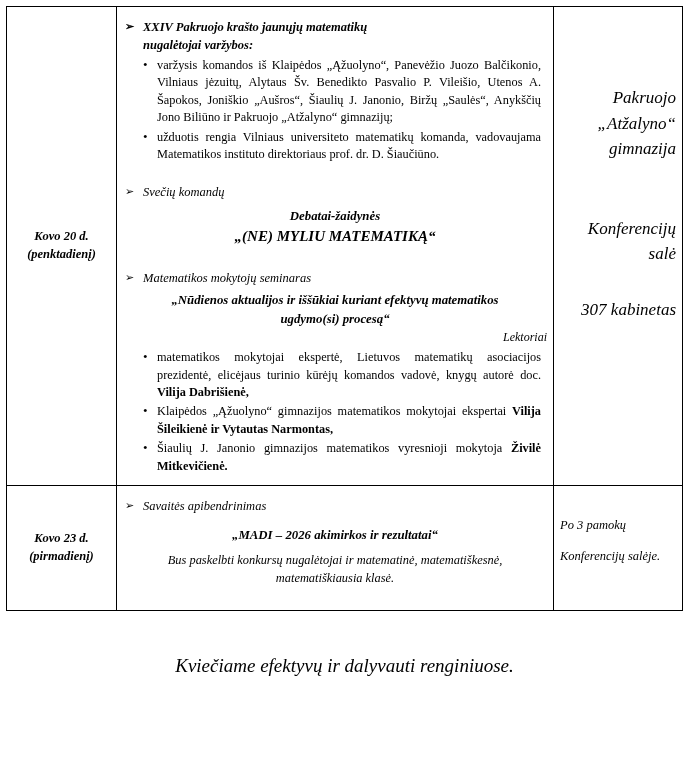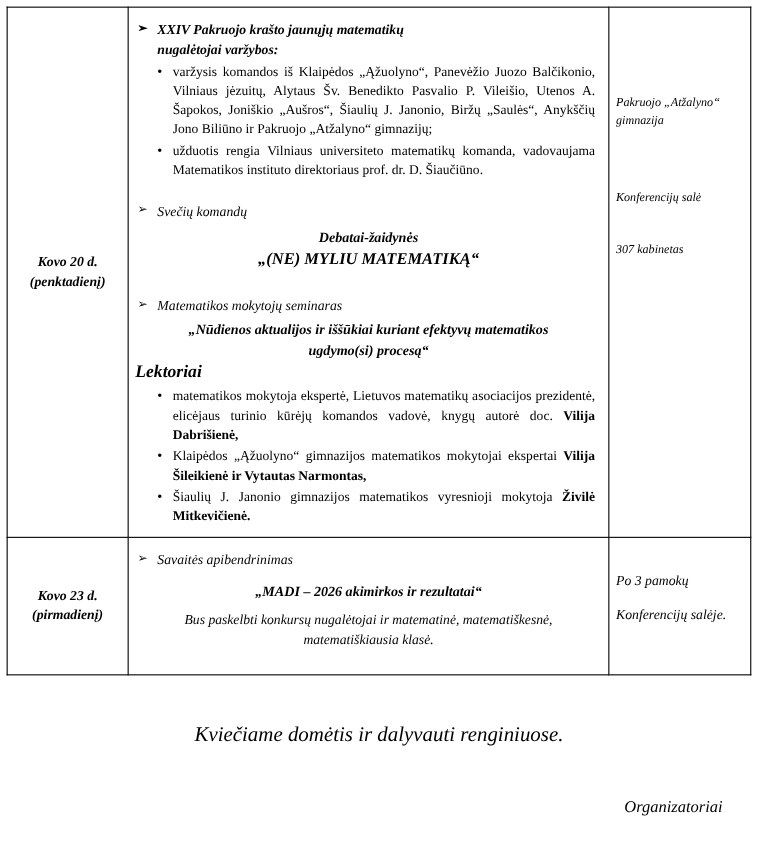--- a/index.html
+++ b/index.html
@@ -38,23 +38,23 @@
 
   .date-cell {
     text-align: center;
     font-style: italic;
     font-weight: bold;
     font-size: 12.5px;
     line-height: 1.45;
     vertical-align: middle !important;
   }
   .place-cell {
-    text-align: left;
-    font-style: italic;
-    font-size: 11px;
+    text-align: right;
+    font-style: italic;
+    font-size: 17px;
     line-height: 1.5;
   }
   .place-cell .p-row {
     margin-bottom: 30px;
   }
   .place-cell .p-row.first { margin-top: 72px; }
   .place-cell .p-row.second { margin-top: 54px; }
   .place-cell .p-row.third { margin-top: 12px; }
 
   .place-cell2 {
@@ -107,24 +107,24 @@
     text-align: center;
     font-style: italic;
     font-weight: bold;
     font-size: 12.8px;
     line-height: 1.45;
   }
   .center-line.sub {
     font-size: 15px;
   }
   .center-small {
-    text-align: left;
-    font-style: italic;
-    font-weight: bold;
-    font-size: 16px;
+    text-align: right;
+    font-style: italic;
+    font-weight: normal;
+    font-size: 12px;
     margin-top: 2px;
   }
   .center-plain {
     text-align: center;
     font-style: italic;
     font-size: 12.4px;
     line-height: 1.45;
     margin-top: 8px;
     padding: 0 26px;
   }
@@ -194,21 +194,21 @@
             <span>Matematikos mokytojų seminaras</span>
           </div>
           <div class="center-line" style="margin-top:4px;">„Nūdienos aktualijos ir iššūkiai kuriant efektyvų matematikos</div>
           <div class="center-line">
             <span class="u">ugdymo(si) procesą“</span>
           </div>
           <div class="center-small">Lektoriai</div>
 
           <ul class="bullets" style="margin-top:4px;">
             <li>
-              <span>matematikos mokytoja ekspertė, Lietuvos matematikų asociacijos prezidentė, elicėjaus turinio kūrėjų komandos vadovė, knygų autorė doc. </span><span class="b">Vilija Dabrišienė,</span>
+              <span>matematikos mokytojai ekspertė, Lietuvos matematikų asociacijos prezidentė, elicėjaus turinio kūrėjų komandos vadovė, knygų autorė doc. </span><span class="b">Vilija Dabrišienė,</span>
             </li>
             <li>
               <span>Klaipėdos „Ąžuolyno“ gimnazijos  matematikos mokytojai ekspertai </span><span class="b">Vilija Šileikienė ir Vytautas Narmontas,</span>
             </li>
             <li>
               <span>Šiaulių J. Janonio gimnazijos matematikos vyresnioji mokytoja </span><span class="b">Živilė Mitkevičienė.</span>
             </li>
           </ul>
 
         </td>
@@ -242,16 +242,15 @@
         </td>
 
         <td class="place-cell2">
           <div class="pl">Po 3 pamokų</div>
           <div class="pl">Konferencijų salėje.</div>
         </td>
       </tr>
     </tbody>
   </table>
 
-  <div class="closing">Kviečiame domėtis ir dalyvauti renginiuose.</div>
-  <div class="organizers">Organizatoriai</div>
+  <div class="closing">Kviečiame efektyvų ir dalyvauti renginiuose.</div>
 
 </div>
 
 </body></html>

